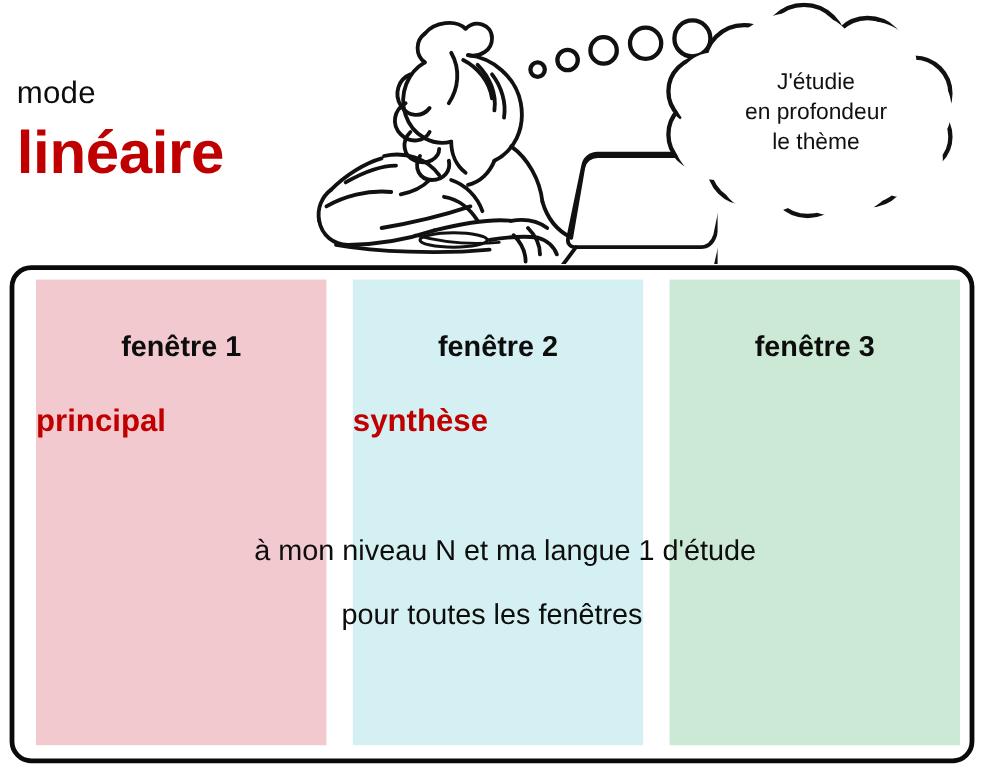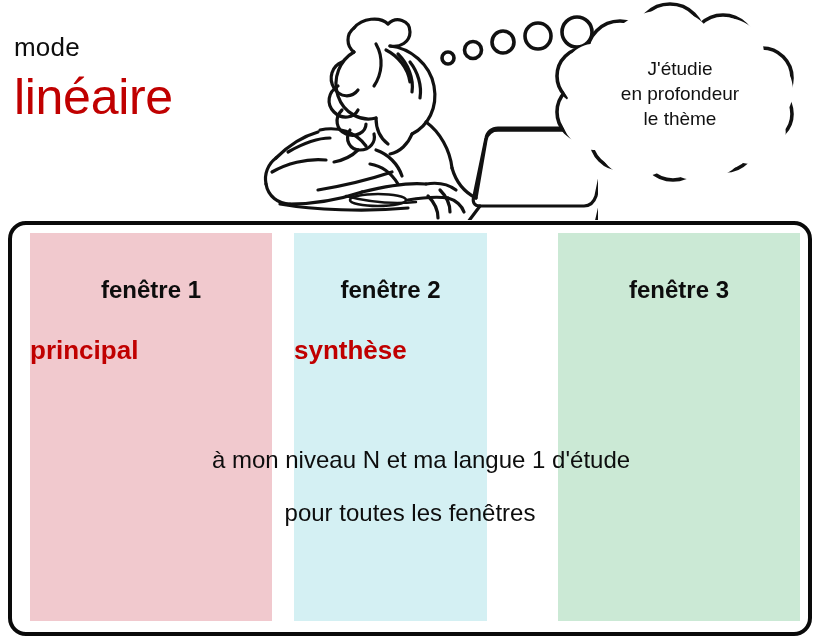--- a/index.html
+++ b/index.html
@@ -22,26 +22,27 @@
     left: 14px;
     top: 30px;
     width: 260px;
   }
   #mode-label {
     font-size: 26px;
     line-height: 34px;
     color: #0d0d0d;
     font-weight: 400;
     letter-spacing: 0.2px;
+    margin-top: 30px;
   }
   #mode-value {
     font-size: 50px;
     line-height: 58px;
     color: #c00000;
-    font-weight: normal;
+    font-weight: bold;
     letter-spacing: -0.3px;
     margin-top: 4px;
   }
 
   
   #illustration {
     position: absolute;
     left: 258px;
     top: 4px;
     width: 340px;
@@ -77,21 +78,21 @@
     border-radius: 18px;
     background: #ffffff;
   }
 
   .panel {
     position: absolute;
     top: 233px;
     height: 388px;
   }
   #panel-1 { left: 30px;  width: 242px; background: #f1c9ce; }
-  #panel-2 { left: 294px; width: 193px; background: #d4f0f3; }
+  #panel-2 { left: 294px; width: 242px; background: #d4f0f3; }
   #panel-3 { left: 558px; width: 242px; background: #cbe9d5; }
 
   .panel-head {
     position: absolute;
     top: 42px;
     left: 0;
     width: 100%;
     text-align: center;
     font-size: 24px;
     line-height: 30px;

